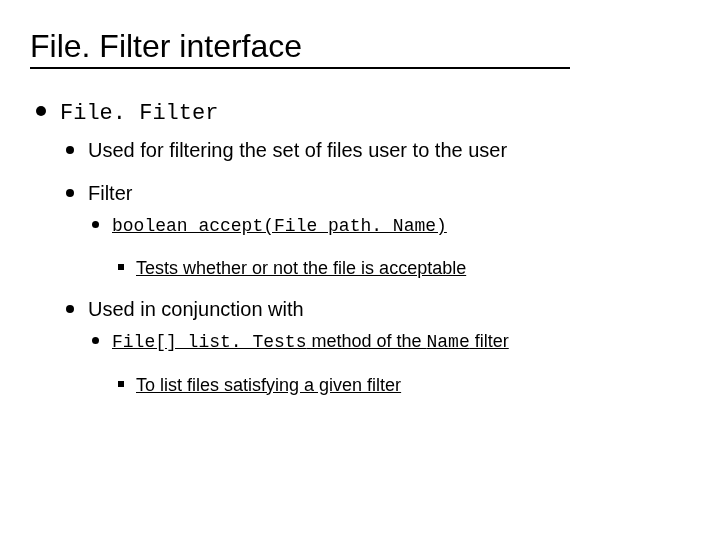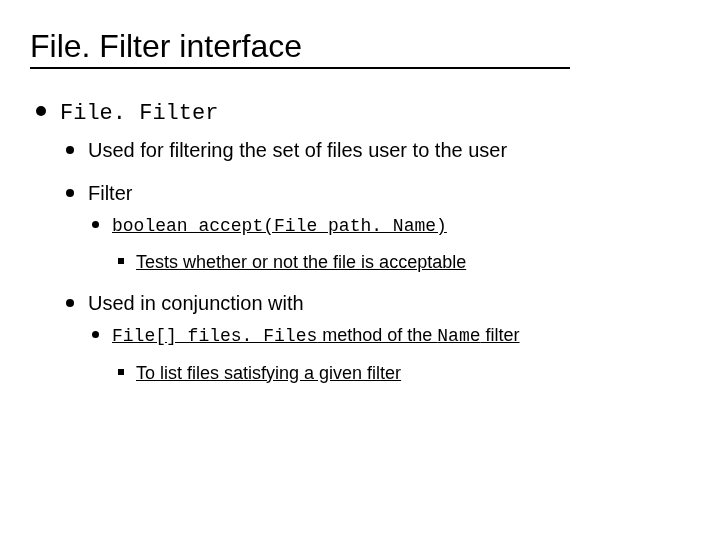--- a/index.html
+++ b/index.html
@@ -22,21 +22,21 @@
   .lvl2 > li { padding-left: 28px; font-size: 20px; line-height: 1.35; margin-top: 16px; margin-bottom: 4px; }
   .lvl2 > li::before { content: ""; position: absolute; left: 6px; top: 9px; width: 8px; height: 8px; background: #000; border-radius: 50%; }
   .lvl2 > li:first-child { margin-top: 8px; }
 
   
   .lvl3 { margin-top: 4px; }
   .lvl3 > li { padding-left: 24px; font-size: 18px; line-height: 1.35; margin-top: 6px; text-decoration: underline; }
   .lvl3 > li::before { content: ""; position: absolute; left: 4px; top: 8px; width: 7px; height: 7px; background: #000; border-radius: 50%; }
 
   
-  .lvl4 { margin-top: 12px; }
+  .lvl4 { margin-top: 18px; }
   .lvl4 > li { padding-left: 24px; font-size: 18px; line-height: 1.35; margin-top: 6px; }
   .lvl4 > li::before { content: ""; position: absolute; left: 6px; top: 8px; width: 6px; height: 6px; background: #000; border-radius: 0; }
 
   .code { font-family: "Courier New", Courier, monospace; }
 </style>
 </head>
 <body>
 
 <div class="slide">
   <div class="title-wrap">
@@ -62,21 +62,21 @@
                     <span>Tests whether or not the file is acceptable</span>
                   </li>
                 </ul>
               </li>
             </ul>
           </li>
           <li>
             <span>Used in conjunction with</span>
             <ul class="lvl3">
               <li>
-                <span class="code">File[] files. Files</span><span> method of the </span><span class="code">Name</span><span> filter</span>
+                <span class="code">File[] list. Tests</span><span> method of the </span><span class="code">Name</span><span> filter</span>
                 <ul class="lvl4">
                   <li>
                     <span>To list files satisfying a given filter</span>
                   </li>
                 </ul>
               </li>
             </ul>
           </li>
         </ul>
       </li>

